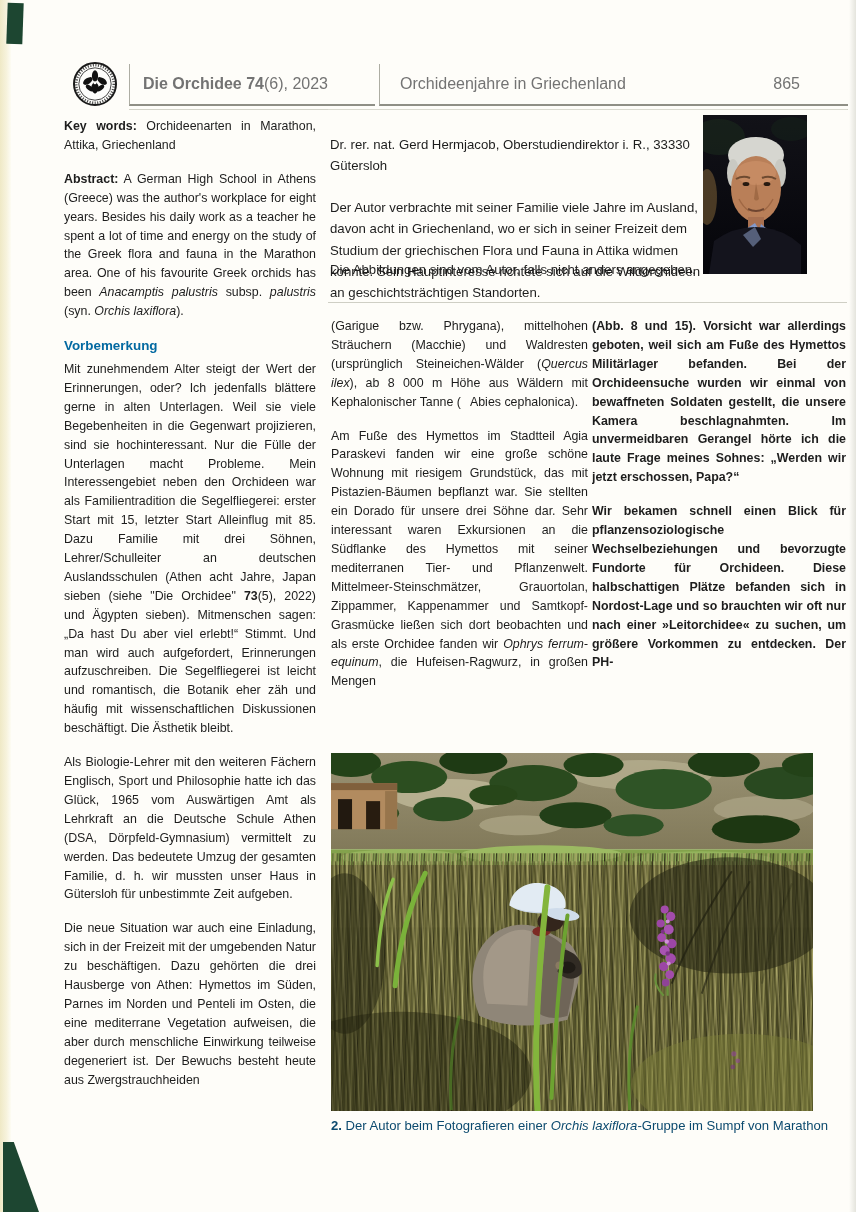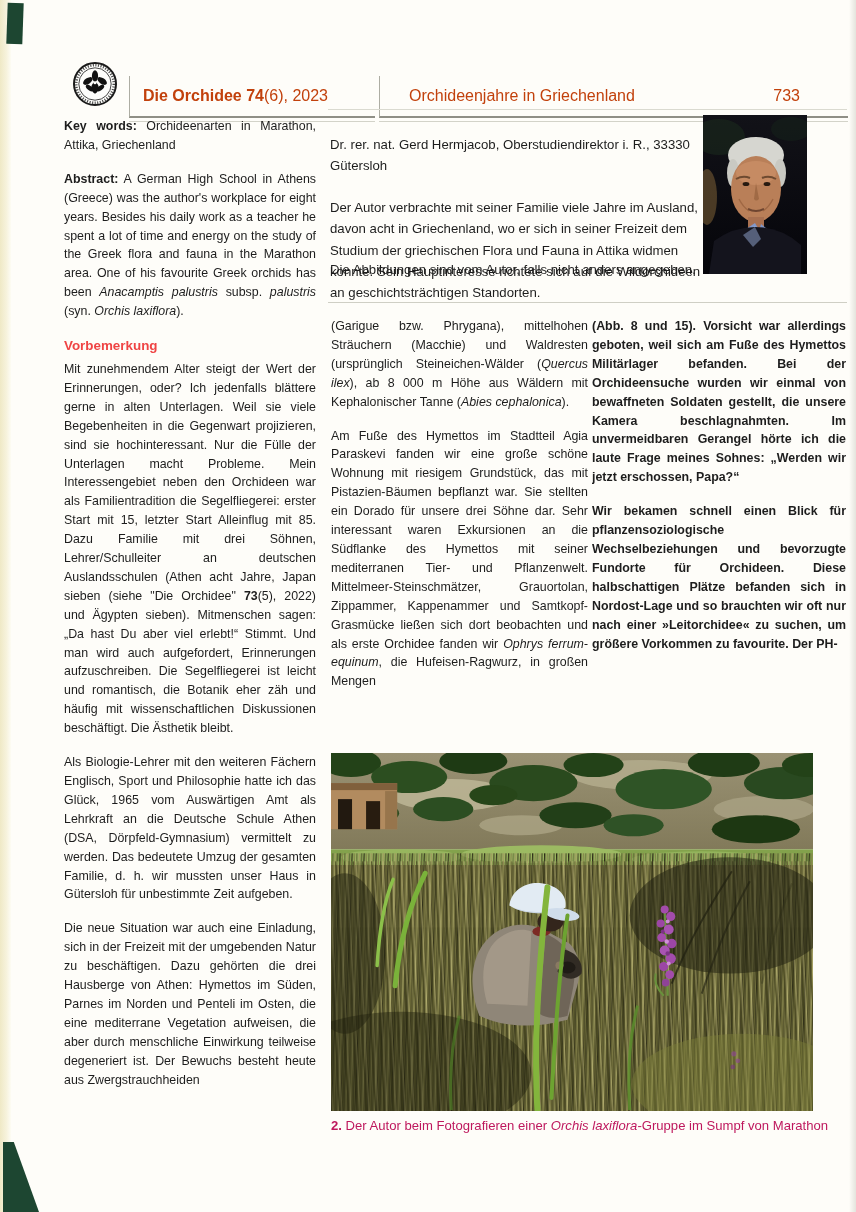--- a/index.html
+++ b/index.html
@@ -18,54 +18,54 @@
     background:linear-gradient(90deg,#efe9c6 0%,#f7f3dd 60%,#fdfcf4 100%); }
   .corner-tl { position:absolute; left:7px; top:3px; width:16px; height:41px;
     background:#1d4631; transform:rotate(2deg); }
   .corner-bl { position:absolute; left:3px; top:1142px; width:36px; height:70px;
     background:#1d4631; clip-path:polygon(0 0, 30% 0, 100% 100%, 0 100%); }
   .right-edge { position:absolute; right:0; top:0; width:7px; height:1212px;
     background:linear-gradient(270deg,#e4e4dd 0%,rgba(255,255,255,0) 100%); }
 
   
   .logo { position:absolute; left:72px; top:61px; width:46px; height:46px; }
-  .hdr-cell { position:absolute; top:76px; height:42px;
+  .hdr-cell { position:absolute; top:64px; height:42px;
     border-left:1px solid #adada3; border-bottom:2px solid #8f8f86;
-    display:flex; align-items:center; font-size:16px; color:#c2410c; }
+    display:flex; align-items:center; font-size:16px; color:#737373; }
   .hdr-cell::after { content:""; position:absolute; left:-1px; right:0; bottom:-6px;
     height:1px; background:#d3d3c9; }
   .hdr-left { left:129px; width:246px; padding-left:13px; }
-  .hdr-center { left:379px; width:469px; padding-left:29px; }
+  .hdr-center { left:379px; width:469px; padding-left:20px; }
   .hdr-page { position:absolute; right:48px; }
 
   
   .col { position:absolute; text-align:justify; font-size:12.4px; line-height:18.9px;
     color:#1d1d1d; overflow:hidden; }
   .col-left  { left:64px;  top:117px; width:252px; height:1046px; }
   .col-mid   { left:331px; top:317px; width:257px; height:436px; }
   .col-right { left:592px; top:317px; width:254px; height:436px;font-weight:bold; }
   .col .para { margin-bottom:15px; }
   .col .para:last-child { margin-bottom:0; }
-  .col .h { font-weight:bold; font-size:13.4px; margin:16px 0 4px 0; text-align:left; color:#ef4444; }
+  .col .h { font-weight:bold; font-size:13.4px; margin:16px 0 4px 0; text-align:left; color:#0369a1; }
   .col .h:first-child { margin-top:0; }
 
   
   .author-box { position:absolute; left:328px; top:109px; width:519px; height:194px;
     border-top:1px solid #dadad0; border-bottom:1px solid #cfcfc5; }
   .author-text { position:absolute; left:2px; top:24px; width:372px;
     font-size:13.2px; line-height:21.4px; }
   .author-text .ap { margin-bottom:20px; }
   .credit { position:absolute; left:2px; bottom:25px; width:505px; font-size:13.2px; }
   .portrait { position:absolute; right:40px; top:5px; width:104px; height:159px; }
   .portrait svg, .logo svg, .photo-fig svg { display:block; width:100%; height:100%; }
 
   
   .photo-fig { position:absolute; left:331px; top:753px; width:482px; height:358px; }
   .caption { position:absolute; left:331px; top:1117px; width:514px;
-    font-size:13.1px; line-height:17px; color:#be185d; text-align:left; }
+    font-size:13.1px; line-height:17px; color:#0c4a6e; text-align:left; }
 </style>
 </head>
 <body>
 
 <div class="page">
 
   <div class="edge-strip"></div>
   <div class="corner-tl"></div>
   <div class="corner-bl"></div>
   <div class="right-edge"></div>
@@ -83,21 +83,21 @@
       <path d="M23,20.5 C18.5,23.5 17.5,29.5 23,32.8 C28.5,29.5 27.5,23.5 23,20.5 Z" fill="#111"></path>
       <circle cx="23" cy="21.8" r="1.5" fill="#fdfdfb"></circle>
     </svg>
   </div>
 
   <div class="hdr-cell hdr-left">
     <span><span style="font-weight: bold;">Die Orchidee 74</span><span>(6), 2023</span></span>
   </div>
   <div class="hdr-cell hdr-center">
     <span>Orchideenjahre in Griechenland</span>
-    <span class="hdr-page">733</span>
+    <span class="hdr-page">865</span>
   </div>
 
   <div class="col col-left">
     <div class="para"><span style="font-weight: bold;">Key words:</span><span> Orchideenarten in Marathon, Attika, Griechenland</span></div>
     <div class="para"><span style="font-weight: bold;">Abstract:</span><span> A German High School in Athens (Greece) was the author's workplace for eight years. Besides his daily work as a teacher he spent a lot of time and energy on the study of the Greek flora and fauna in the Marathon area.  One of his favourite Greek orchids has been </span><span style="font-style: italic;">Anacamptis palustris</span><span> subsp. </span><span style="font-style: italic;">palustris</span><span> (syn. </span><span style="font-style: italic;">Orchis laxiflora</span><span>).</span></div>
     <div class="h"><span>Vorbemerkung</span></div>
     <div class="para"><span>Mit zunehmendem Alter steigt der Wert der Erinnerungen, oder? Ich jedenfalls blättere gerne in alten Unterlagen. Weil sie viele Begebenheiten in die Gegenwart projizieren, sind sie hochinteressant. Nur die Fülle der Unterlagen macht Probleme. Mein Interessengebiet neben den Orchideen war als Familientradition die Segelfliegerei: erster Start mit 15, letzter Start Alleinflug mit 85. Dazu Familie mit drei Söhnen, Lehrer/Schulleiter an deutschen Auslandsschulen (Athen acht Jahre, Japan sieben (siehe "Die Orchidee" </span><span style="font-weight: bold;">73</span><span>(5), 2022) und Ägypten sieben). Mitmenschen sagen: „Da hast Du aber viel erlebt!“ Stimmt. Und man wird auch aufgefordert, Erinnerungen aufzuschreiben. Die Segelfliegerei ist leicht und romantisch, die Botanik eher zäh und häufig mit wissenschaftlichen Diskussionen beschäftigt. Die Ästhetik bleibt.</span></div>
     <div class="para"><span>Als Biologie-Lehrer mit den weiteren Fächern Englisch, Sport und Philosophie hatte ich das Glück, 1965 vom Auswärtigen Amt als Lehrkraft an die Deutsche Schule Athen (DSA, Dörpfeld-Gymnasium) vermittelt zu werden. Das bedeutete Umzug der gesamten Familie, d. h. wir mussten unser Haus in Gütersloh für unbestimmte Zeit aufgeben.</span></div>
     <div class="para"><span>Die neue Situation war auch eine Einladung, sich in der Freizeit mit der umgebenden Natur zu beschäftigen. Dazu gehörten die drei Hausberge von Athen: Hymettos im Süden, Parnes im Norden und Penteli im Osten, die eine mediterrane Vegetation aufweisen, die aber durch menschliche Einwirkung teilweise degeneriert ist. Der Bewuchs besteht heute aus Zwergstrauchheiden</span></div>
   </div>
@@ -137,27 +137,27 @@
         <path d="M28,124 L52,108 L60,122 L42,136 Z" fill="#8299cb"></path>
         <path d="M78,126 L58,109 L54,124 L68,136 Z" fill="#7e95c7"></path>
         <path d="M30,126 L52,111 L58,121 L44,133 Z" fill="#aebfe0" opacity="0.35"></path>
         <path d="M6,159 L11,126 Q30,112 52,112 Q78,112 98,130 L98,159 Z" fill="#14141d"></path>
         <path d="M40,120 L52,112 L58,124 L50,132 Z" fill="#95a9d6" opacity="0.5"></path>
       </svg>
     </div>
   </div>
 
   <div class="col col-mid">
-    <div class="para"><span>(Garigue bzw. Phrygana), mittelhohen Sträuchern (Macchie) und Waldresten (ursprünglich Steineichen-Wälder (</span><span style="font-style: italic;">Quercus ilex</span><span>), ab 8 000 m Höhe aus Wäldern mit Kephalonischer Tanne (</span><span style="font-style: italic;">Abies cephalonica</span><span>).</span></div>
+    <div class="para"><span>(Garigue bzw. Phrygana), mittelhohen Sträuchern (Macchie) und Waldresten (ursprünglich Steineichen-Wälder (</span><span style="font-style: italic;">Quercus ilex</span><span>), ab 8 000 m Höhe aus Wäldern mit Kephalonischer Tanne (</span><span style=" margin-left: 9px;">Abies cephalonica</span><span>).</span></div>
     <div class="para"><span>Am Fuße des Hymettos im Stadtteil Agia Paraskevi fanden wir eine große schöne Wohnung mit riesigem Grundstück, das mit Pistazien-Bäumen bepflanzt war. Sie stellten ein Dorado für unsere drei Söhne dar. Sehr interessant waren Exkursionen an die Südflanke des Hymettos mit seiner mediterranen Tier- und Pflanzenwelt. Mittelmeer-Steinschmätzer, Grauortolan, Zippammer, Kappenammer und Samtkopf-Grasmücke ließen sich dort beobachten und als erste Orchidee fanden wir </span><span style="font-style: italic;">Ophrys ferrum-equinum</span><span>, die Hufeisen-Ragwurz, in großen Mengen</span></div>
   </div>
 
   <div class="col col-right">
     <div class="para"><span>(Abb. 8 und 15). Vorsicht war allerdings geboten, weil sich am Fuße des Hymettos Militärlager befanden. Bei der Orchideensuche wurden wir einmal von bewaffneten Soldaten gestellt, die unsere Kamera beschlagnahmten. Im unvermeidbaren Gerangel hörte ich die laute Frage meines Sohnes: „Werden wir jetzt erschossen, Papa?“</span></div>
-    <div class="para"><span>Wir bekamen schnell einen Blick für pflanzensoziologische Wechselbeziehungen und bevorzugte Fundorte für Orchideen. Diese halbschattigen Plätze befanden sich in Nordost-Lage und so brauchten wir oft nur nach einer »Leitorchidee« zu suchen, um größere Vorkommen zu favourite. Der PH-</span></div>
+    <div class="para"><span>Wir bekamen schnell einen Blick für pflanzensoziologische Wechselbeziehungen und bevorzugte Fundorte für Orchideen. Diese halbschattigen Plätze befanden sich in Nordost-Lage und so brauchten wir oft nur nach einer »Leitorchidee« zu suchen, um größere Vorkommen zu entdecken. Der PH-</span></div>
   </div>
 
   <div class="photo-fig">
     <svg viewBox="0 0 481 357" preserveAspectRatio="none">
       <defs>
         <linearGradient id="hill" x1="0" y1="0" x2="0" y2="1">
           <stop offset="0" stop-color="#9a9274"></stop>
             <stop offset="1" stop-color="#827a5a"></stop>
         </linearGradient>
         <pattern id="p1" width="12" height="40" patternUnits="userSpaceOnUse" patternTransform="rotate(2)">

